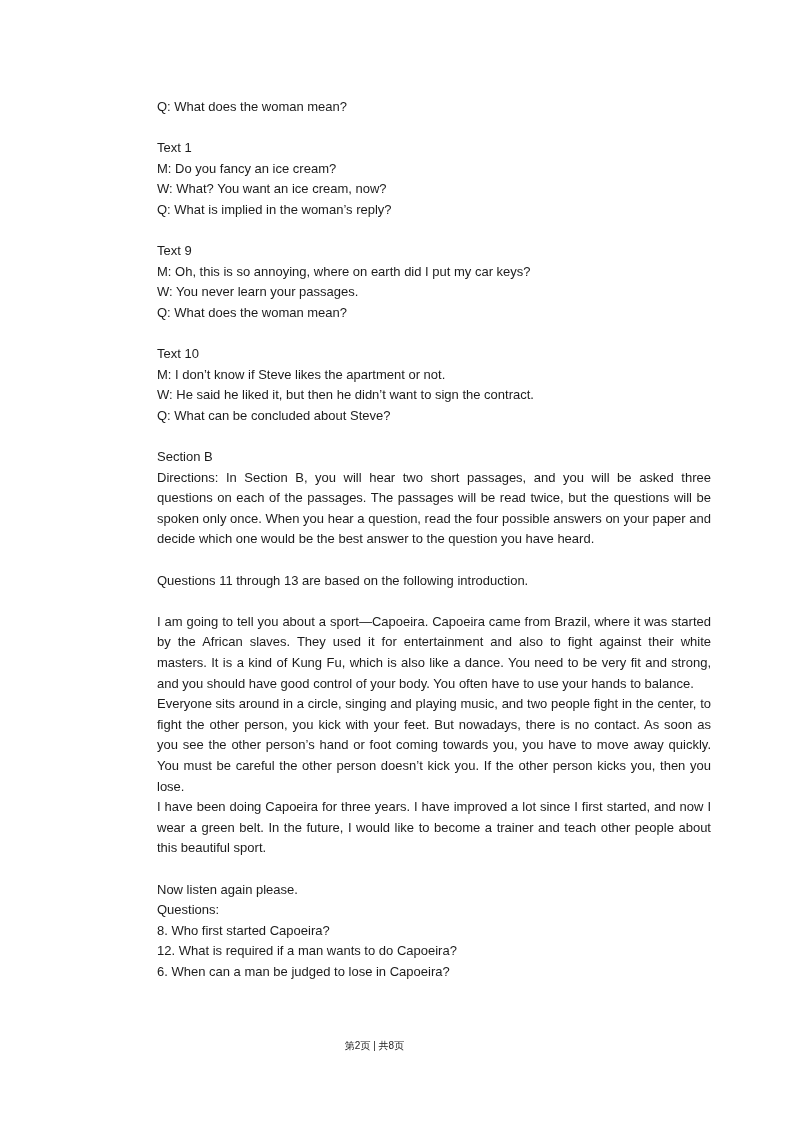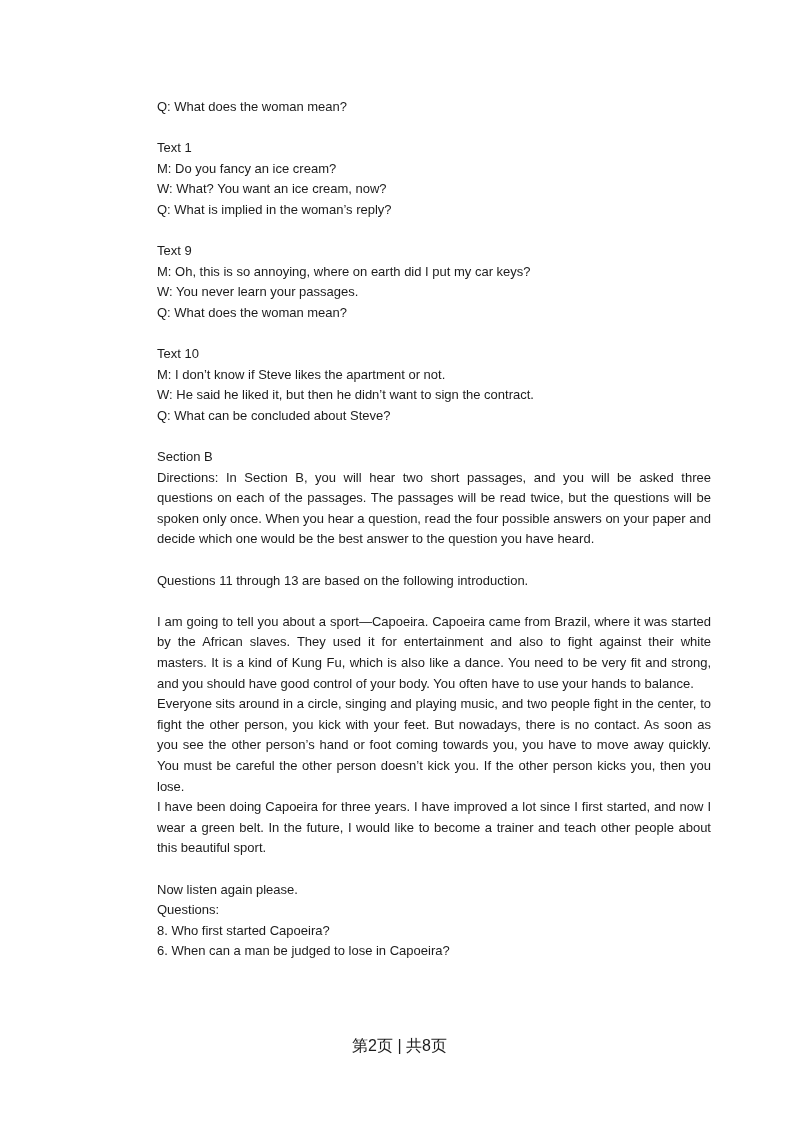--- a/index.html
+++ b/index.html
@@ -38,24 +38,23 @@
   }
   .doc-blank {
     height: 20.6px;
   }
   .page-footer {
     position: absolute;
     left: 0;
     top: 1038px;
     width: 749px;
     text-align: center;
-    font-size: 16px;
+    font-size: 10px;
     color: #1c1c1c;
     line-height: 16px;
-    margin-left: 25px;
   }
 </style>
 </head>
 <body>
 
 <div class="page">
   <div class="doc-body" id="doc-body">
       <div class="doc-line">Q: What does the woman mean?</div>
       <div class="doc-blank"></div>
       <div class="doc-line">Text 1</div>
@@ -78,19 +77,20 @@
       <div class="doc-blank"></div>
       <div class="doc-line">Questions 11 through 13 are based on the following introduction.</div>
       <div class="doc-blank"></div>
       <div class="doc-para">I am going to tell you about a sport—Capoeira. Capoeira came from Brazil, where it was started by the African slaves. They used it for entertainment and also to fight against their white masters. It is a kind of Kung Fu, which is also like a dance. You need to be very fit and strong, and you should have good control of your body. You often have to use your hands to balance.</div>
       <div class="doc-para">Everyone sits around in a circle, singing and playing music, and two people fight in the center, to fight the other person, you kick with your feet. But nowadays, there is no contact. As soon as you see the other person’s hand or foot coming towards you, you have to move away quickly. You must be careful the other person doesn’t kick you. If the other person kicks you, then you lose.</div>
       <div class="doc-para">I have been doing Capoeira for three years. I have improved a lot since I first started, and now I wear a green belt. In the future, I would like to become a trainer and teach other people about this beautiful sport.</div>
       <div class="doc-blank"></div>
       <div class="doc-line">Now listen again please.</div>
       <div class="doc-line">Questions:</div>
       <div class="doc-line">8. Who first started Capoeira?</div>
+      <div class="doc-line">12. What is required if a man wants to do Capoeira?</div>
       <div class="doc-line">6. When can a man be judged to lose in Capoeira?</div>
       <div class="doc-blank"></div>
     </div>
   <div class="page-footer">
     <span>第2页 | 共8页</span>
   </div>
 </div>
 
 </body></html>

